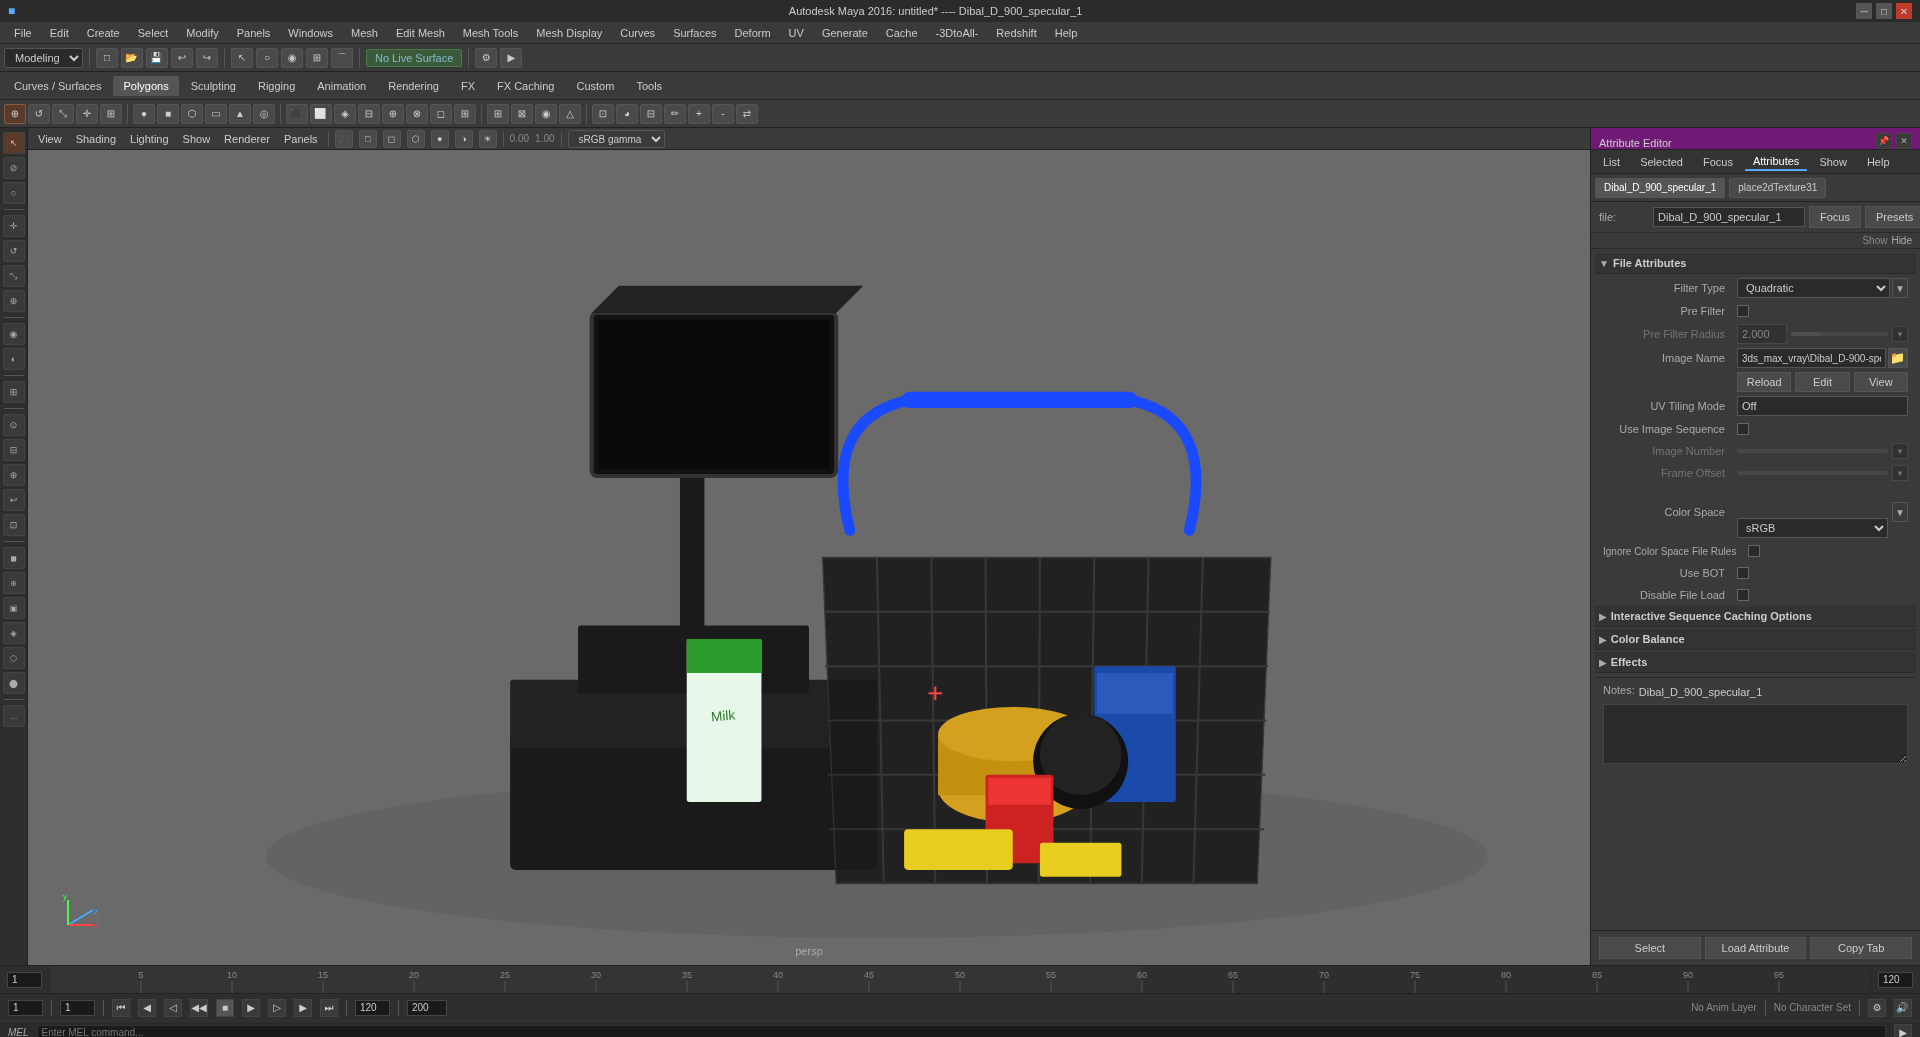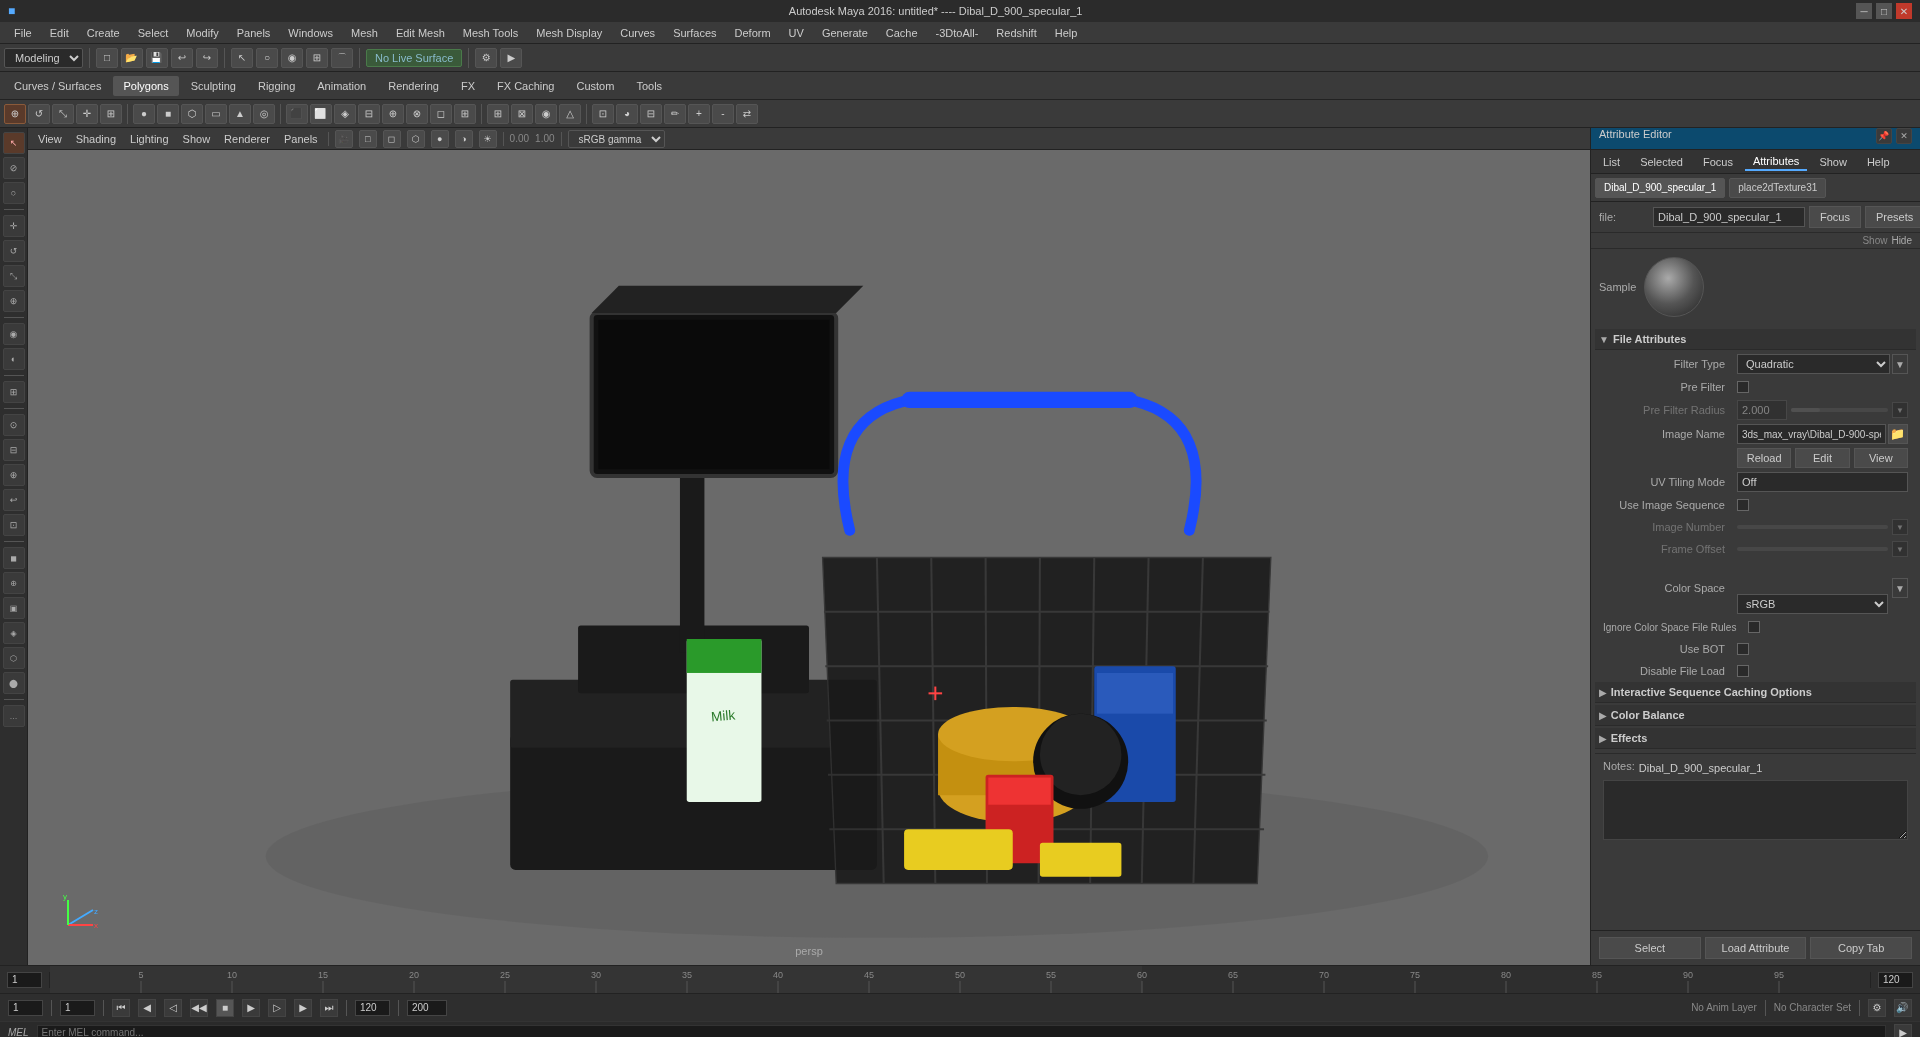--- a/index.html
+++ b/index.html
@@ -39,21 +39,21 @@
     .side-btn { width: 22px; height: 22px; background: #3a3a3a; border: 1px solid #444; border-radius: 2px; cursor: pointer; display: flex; align-items: center; justify-content: center; color: #aaa; font-size: 9px; }
     .side-separator { width: 20px; height: 1px; background: #555; margin: 2px 0; }
 
     
     #viewport-area { flex: 1; display: flex; flex-direction: column; background: #5a5a5a; position: relative; }
     #viewport-canvas { flex: 1; background: #6a6a6a; position: relative; overflow: hidden; }
     #viewport-label { position: absolute; bottom: 8px; left: 50%; transform: translateX(-50%); color: #aaa; font-size: 11px; text-align: right; }
 
     
     #attr-editor { width: 330px; background: #3a3a3a; border-left: 1px solid #222; display: flex; flex-direction: column; }
-    #attr-header { height: 22px; background: #0c4a6e; display: flex; align-items: flex-start; justify-content: space-between; padding: 0 8px; border-bottom: 1px solid #222; font-size: 11px; }
+    #attr-header { height: 22px; background: #701a75; display: flex; align-items: flex-end; justify-content: space-between; padding: 0 8px; border-bottom: 1px solid #222; font-size: 11px; }
     #attr-tabs { height: 24px; background: #333; display: flex; align-items: center; padding: 0 4px; gap: 4px; border-bottom: 1px solid #222; }
     .attr-tab { color: #ccc; font-size: 11px; padding: 2px 8px; cursor: pointer; }
     .attr-tab.active { color: #fff; border-bottom: 2px solid #5af; }
     #attr-node-tabs { height: 28px; background: #3a3a3a; display: flex; align-items: center; padding: 0 4px; gap: 4px; border-bottom: 1px solid #222; }
     .node-tab { background: #4a4a4a; border: 1px solid #555; color: #ccc; padding: 2px 8px; font-size: 10px; border-radius: 2px; cursor: pointer; height: 20px; display: flex; align-items: center; }
     .node-tab.active { background: #555; color: #fff; }
     .attr-label { color: #aaa; font-size: 11px; min-width: 50px; }
     .attr-input { background: #2a2a2a; border: 1px solid #555; color: #ccc; padding: 2px 4px; font-size: 11px; flex: 1; height: 20px; }
     .attr-btn { background: #4a4a4a; border: 1px solid #555; color: #ccc; padding: 2px 10px; font-size: 11px; cursor: pointer; height: 22px; }
     #sample-area { display: flex; align-items: center; padding: 8px; gap: 8px; }
@@ -399,24 +399,20 @@
       <span class="attr-label">file:</span>
       <input class="attr-input" type="text" style="flex: 1 1 0%;" value="Dibal_D_900_specular_1">
       <button class="attr-btn">Focus</button>
       <button class="attr-btn">Presets</button>
     </div>
     <div style="display:flex;align-items:center;padding:2px 8px;gap:4px;border-bottom:1px solid #2a2a2a;justify-content:flex-end;">
       <span style="color:#888;font-size:10px;">Show</span>
       <span style="color:#aaa;font-size:10px;cursor:pointer;">Hide</span>
     </div>
 
-    <div id="sample-area">
-      <span class="sample-label">Sample</span>
-      <div class="sample-sphere"></div>
-    </div>
 
     <div id="attr-content">
 
       <div class="section-header">
         <span class="section-arrow">▼</span>
         <span class="section-title">File Attributes</span>
       </div>
 
       <div class="attr-row">
         <span class="attr-row-label">Filter Type</span>

